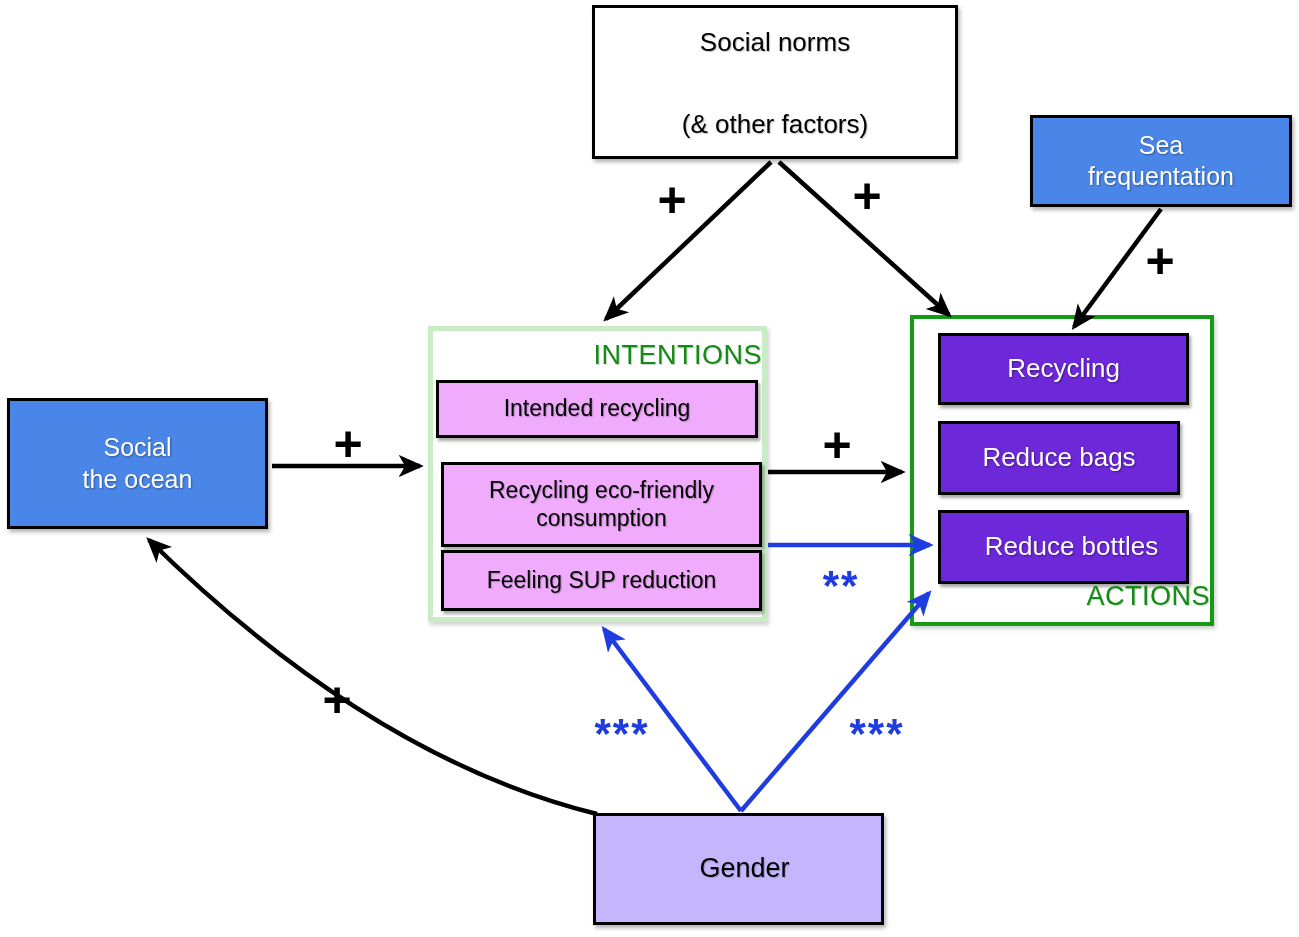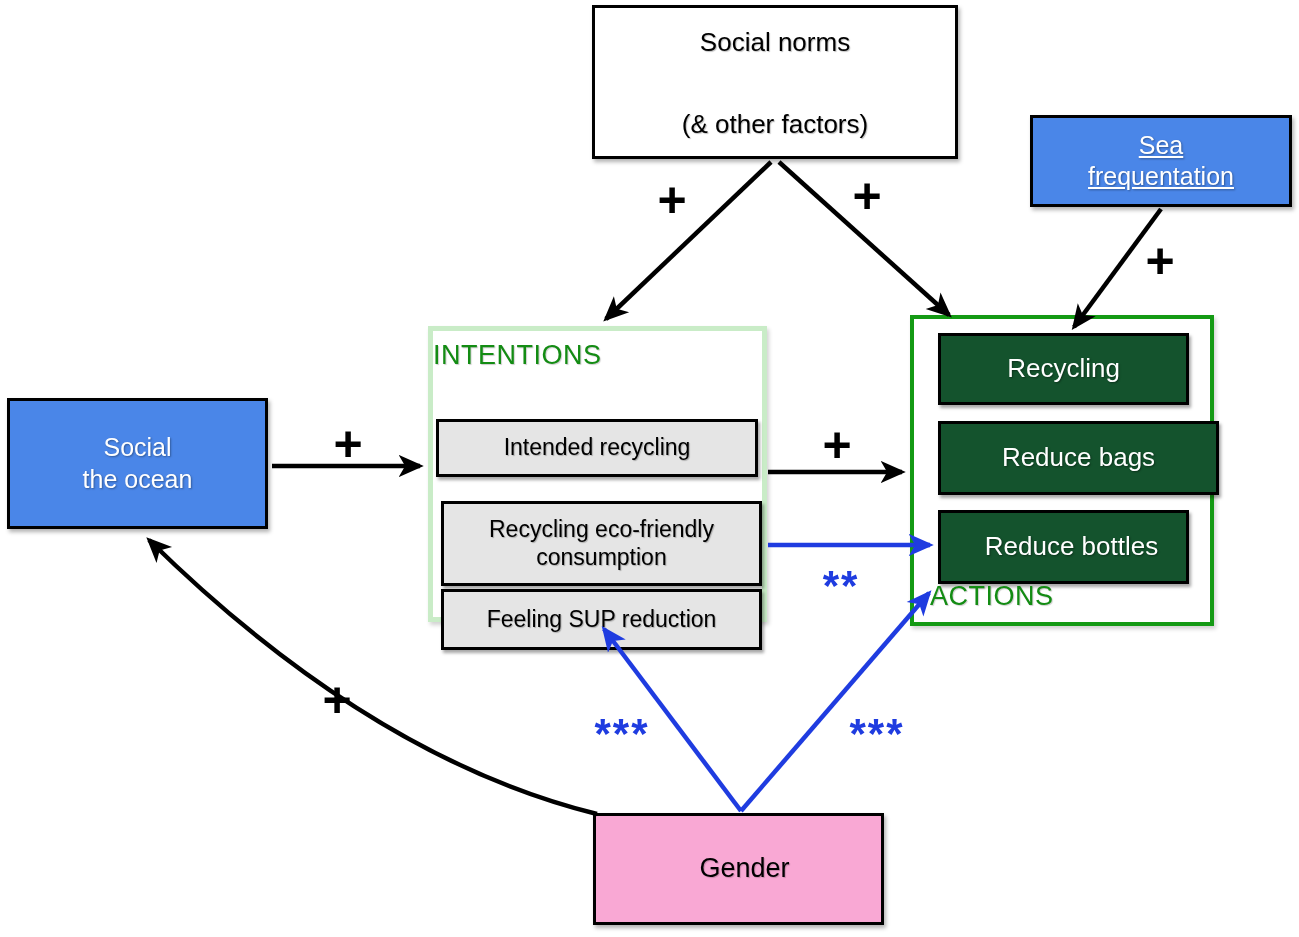--- a/index.html
+++ b/index.html
@@ -15,68 +15,68 @@
     border:3px solid #000;
     display:flex;flex-direction:column;
     align-items:center;justify-content:center;
     text-align:center;
     box-shadow:2px 3px 4px rgba(0,0,0,0.30);
     box-sizing:border-box;
     line-height:1.25;
     z-index:1;
   }
   .blue{background:#4a86e8;color:#ffffff;text-shadow:1px 1px 2px rgba(0,0,0,0.35);}
-  .yellow{background:#f9a8d4;color:#000;text-shadow:1px 1px 1px rgba(0,0,0,0.2);padding-left:12px;}
+  .yellow{background:#c4b5fd;color:#000;text-shadow:1px 1px 1px rgba(0,0,0,0.2);padding-left:12px;}
   .white{background:#ffffff;color:#000;text-shadow:1px 1px 1px rgba(0,0,0,0.25);}
-  .darkgreen{background:#14532d;color:#ffffff;text-shadow:1px 1px 2px rgba(0,0,0,0.4);}
-  .lightgreen{background:#e5e5e5;color:#000;text-shadow:1px 1px 1px rgba(0,0,0,0.25);margin-top:39px;}
+  .darkgreen{background:#6d28d9;color:#ffffff;text-shadow:1px 1px 2px rgba(0,0,0,0.4);}
+  .lightgreen{background:#f0abfc;color:#000;text-shadow:1px 1px 1px rgba(0,0,0,0.25);}
 
   #social-norms{left:592px;top:5px;width:366px;height:154px;font-size:26px;justify-content:space-between;padding:18px 4px 16px;}
-  #sea-freq{left:1030px;top:115px;width:262px;height:92px;font-size:25px;text-decoration:underline;}
+  #sea-freq{left:1030px;top:115px;width:262px;height:92px;font-size:25px;}
   #feeling{left:7px;top:398px;width:261px;height:131px;font-size:25px;}
   #gender{left:593px;top:813px;width:291px;height:112px;font-size:27px;}
 
   .container{
     position:absolute;background:#ffffff;box-sizing:border-box;z-index:1;
   }
   #intentions{
     left:428px;top:326px;width:339px;height:296px;
     border:5px solid #c9ecc7;
     box-shadow:2px 3px 4px rgba(0,0,0,0.18);
   }
   #actions{
     left:910px;top:315px;width:304px;height:311px;
     border:4px solid #149a14;
     box-shadow:2px 3px 4px rgba(0,0,0,0.18);
   }
   .container-title{
-    position:absolute;left:0;width:100%;text-align:left;
+    position:absolute;left:0;width:100%;text-align:right;
     color:#138c13;font-size:27px;letter-spacing:0.5px;
     text-shadow:1px 1px 1px rgba(0,0,0,0.2);
   }
   #intentions .container-title{top:9px;}
-  #actions .container-title{bottom:10px;padding-left:16px;}
+  #actions .container-title{bottom:10px;}
 
   .subnode{
     position:absolute;
     border:3px solid #000;
     display:flex;align-items:center;justify-content:center;
     text-align:center;box-sizing:border-box;
     box-shadow:2px 3px 3px rgba(0,0,0,0.35);
     line-height:1.2;
   }
   .subnode.lightgreen{font-size:23px;}
   .subnode.darkgreen{font-size:26px;}
 
   #int-recycling{left:3px;top:49px;width:322px;height:58px;}
   #int-eco{left:8px;top:131px;width:321px;height:85px;}
   #int-sup{left:8px;top:219px;width:321px;height:61px;}
 
   #act-recycling{left:24px;top:14px;width:251px;height:72px;}
-  #act-bags{left:24px;top:102px;width:281px;height:74px;}
+  #act-bags{left:24px;top:102px;width:242px;height:74px;}
   #act-bottles{left:24px;top:191px;width:251px;height:74px;padding-left:16px;}
 
   #arrows{position:absolute;left:0;top:0;z-index:5;pointer-events:none;}
 
   .edge-label{
     position:absolute;transform:translate(-50%,-50%);
     z-index:6;font-weight:bold;white-space:nowrap;
   }
   .plus{font-size:50px;color:#000;}
   .stars{font-size:42px;color:#1f3ce0;letter-spacing:2px;}

